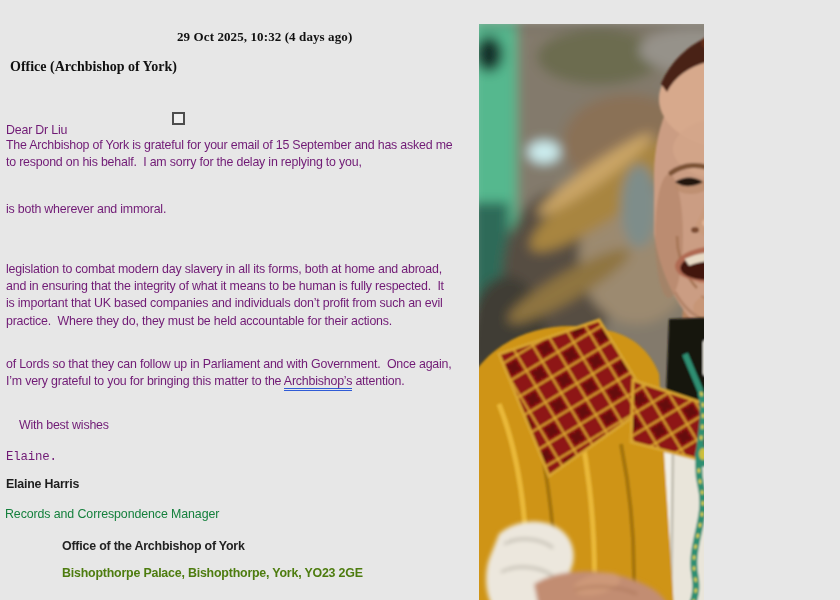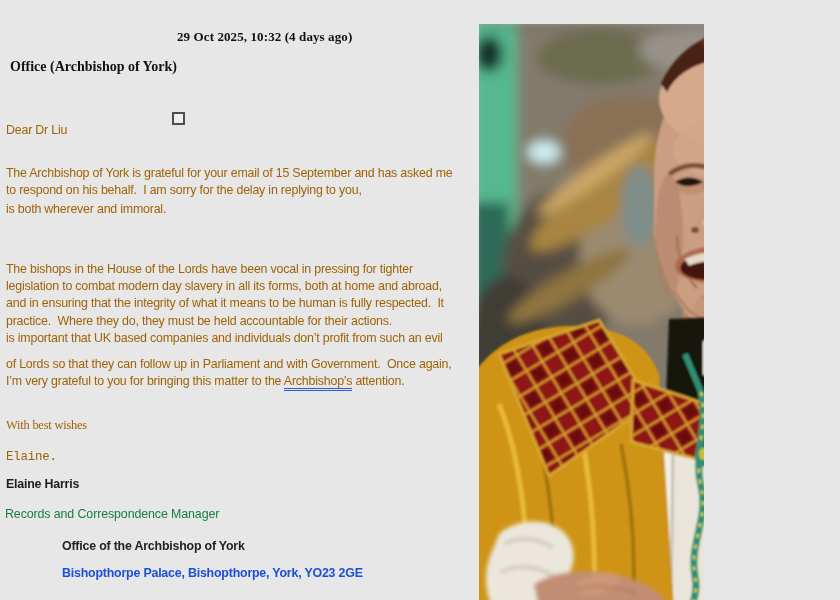--- a/index.html
+++ b/index.html
@@ -3,59 +3,58 @@
 <meta charset="utf-8">
 <style>
   html,body{margin:0;padding:0;background:#e7e7e7;}
   .page{position:relative;width:704px;height:600px;background:#e7e7e7;overflow:hidden;
         font-family:"Liberation Sans",sans-serif;color:#151515;margin-top:21px;}
   .abs{position:absolute;}
   .serif{font-family:"Liberation Serif",serif;font-weight:700;color:#111;}
   .date{left:177px;top:8px;font-size:13px;letter-spacing:0.1px;}
   .sender{left:10px;top:38px;font-size:14px;}
   .imgph{left:172px;top:91px;width:9px;height:9px;border:2px solid #4d4d4d;background:#efefef;}
-  .bl{font-size:12.4px;letter-spacing:-0.2px;line-height:17.2px;white-space:pre;color:#a16207;}
+  .bl{font-size:12.4px;letter-spacing:-0.2px;line-height:17.2px;white-space:pre;color:#701a75;}
   .para{position:absolute;left:6px;}
   .salutation{left:6px;top:101px;}
-  .closing{left:6px;top:396px;font-family:Liberation Serif, serif;}
+  .closing{left:19px;top:396px;}
   .signoff{left:6px;top:428px;font-family:Liberation Mono, monospace;}
   .sig-name{left:6px;top:455px;font-weight:700;color:#1d1d1d;}
   .sig-role{left:5px;top:485px;color:#15803d;letter-spacing:-0.1px;}
   .sig-org{left:62px;top:517px;font-weight:700;color:#222;}
-  .sig-addr{left:62px;top:544px;font-weight:700;color:#1d4ed8;}
+  .sig-addr{left:62px;top:544px;font-weight:700;color:#4d7c0f;}
   .gramlink{border-bottom:3px double #2f5bd6;}
   .photo{position:absolute;left:479px;top:3px;width:361px;height:585px;display:block;}
 </style>
 </head>
 <body>
 
 <div class="page">
 
   <div>
     <div class="abs serif date">29 Oct 2025, 10:32 (4 days ago)</div>
     <div class="abs serif sender">Office (Archbishop of York)</div>
     <div class="abs imgph"></div>
 
     <div class="abs bl salutation">Dear Dr Liu</div>
 
-    <div class="para" style="top:144px">
+    <div class="para" style="top:116px">
       <div class="bl">The Archbishop of York is grateful for your email of 15 September and has asked me</div>
       <div class="bl">to respond on his behalf.  I am sorry for the delay in replying to you,</div>
     </div>
 
     <div class="para" style="top:180px">
       <div class="bl">is both wherever and immoral.</div>
     </div>
 
     <div class="para" style="top:240px">
-      <div class="bl">The bishops in the House of the Lords have been vocal in pressing for tighter</div>
       <div class="bl">legislation to combat modern day slavery in all its forms, both at home and abroad,</div>
       <div class="bl">and in ensuring that the integrity of what it means to be human is fully respected.  It</div>
+      <div class="bl">is important that UK based companies and individuals don’t profit from such an evil</div>
       <div class="bl">practice.  Where they do, they must be held accountable for their actions.</div>
-      <div class="bl">is important that UK based companies and individuals don’t profit from such an evil</div>
     </div>
 
     <div class="para" style="top:335px">
       <div class="bl">of Lords so that they can follow up in Parliament and with Government.  Once again,</div>
       <div class="bl"><span>I’m very grateful to you for bringing this matter to the </span><span class="gramlink">Archbishop’s</span><span> attention.</span></div>
     </div>
 
     <div class="abs bl closing">With best wishes</div>
     <div class="abs bl signoff">Elaine.</div>
     <div class="abs bl sig-name">Elaine Harris</div>

